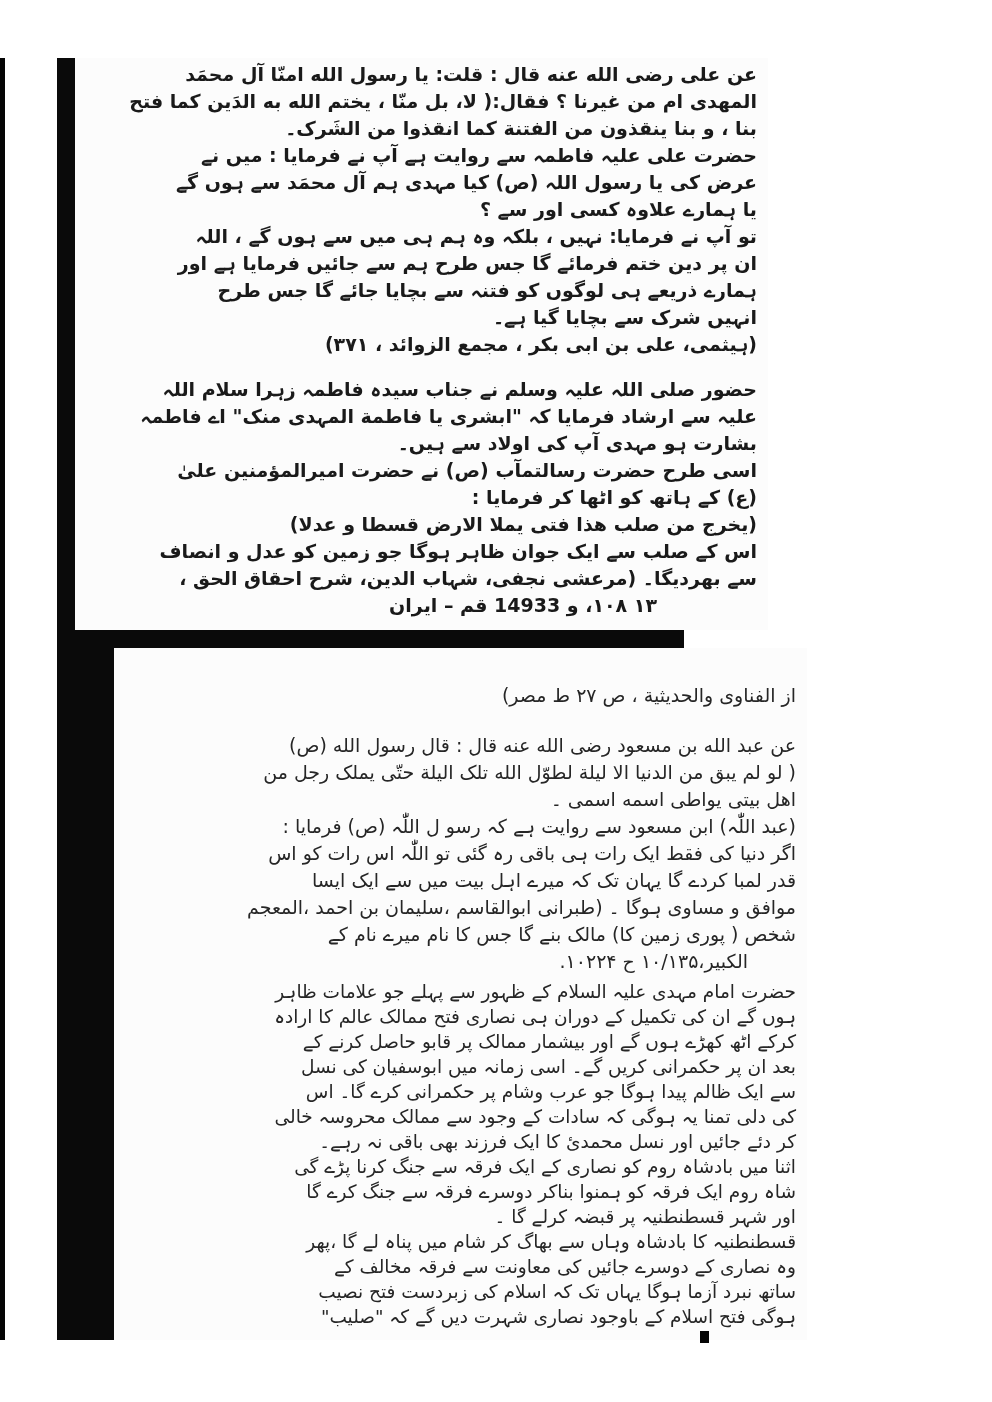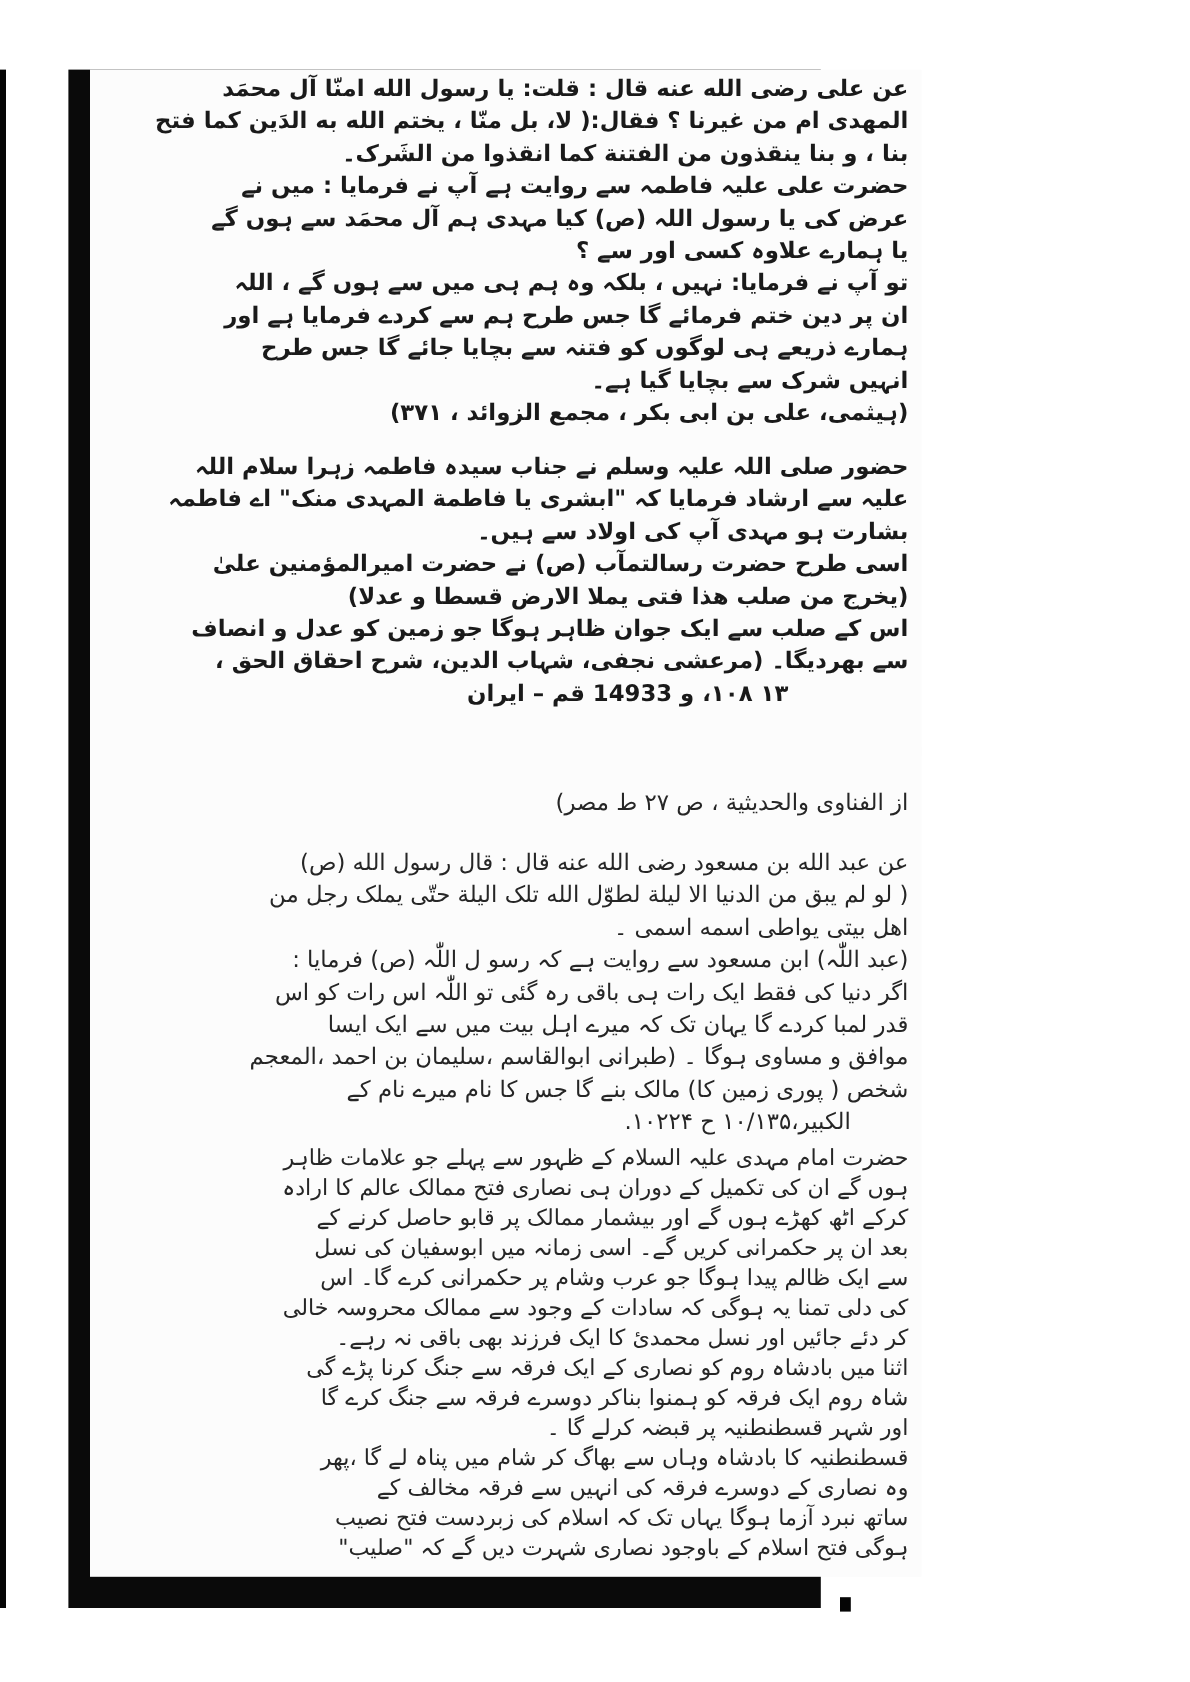--- a/index.html
+++ b/index.html
@@ -10,21 +10,21 @@
   .scan-edge{position:absolute;left:0;top:58px;width:5px;height:1282px;background:#050505;}
   .scan-wrap{
     position:absolute;left:57px;top:58px;width:627px;height:1282px;
     background:#0a0a0a; 
   }
   .page{
     position:absolute;left:18px;width:693px;background:#fcfcfc;
     direction:rtl;overflow:hidden;
   }
   .page1{top:0;height:572px;}
-  .page2{top:564px;height:692px;}
+  .page2{top:590px;height:692px;margin-left:39px;}
   .txt{padding:0 11px 0 30px;color:#1d1d1d;}
   .p1 .ln{font-size:19px;line-height:27px;font-weight:700;color:#1a1a1a;text-align:right;white-space:nowrap;}
   .p2 .ln{font-size:19px;line-height:27px;font-weight:400;color:#262626;text-align:right;white-space:nowrap;}
   .p2 .paraC .ln{font-size:18.5px;line-height:25px;}
   .page1 .txt{padding-top:3px;}
   .page2 .txt{padding-top:34px;}
   .paraB1{margin-top:18px;}
   .paraA2{margin-top:23px;}
   .paraC{margin-top:4px;}
   .indent-lg{padding-left:0;padding-right:100px;}
@@ -41,30 +41,31 @@
   <div class="page page1 p1">
     <div class="txt">
       <div>
         <div class="ln">عن علی رضی الله عنه قال : قلت: یا رسول الله امنّا آل محمَد</div>
         <div class="ln">المهدی ام من غیرنا ؟ فقال:( لا، بل منّا ، یختم الله به الدَین کما فتح</div>
         <div class="ln">بنا ، و بنا ینقذون من الفتنة کما انقذوا من الشَرک۔</div>
         <div class="ln">حضرت علی علیہ فاطمہ سے روایت ہے آپ نے فرمایا : میں نے</div>
         <div class="ln">عرض کی یا رسول اللہ (ص) کیا مہدی ہم آل محمَد سے ہوں گے</div>
         <div class="ln">یا ہمارے علاوہ کسی اور سے ؟</div>
         <div class="ln">تو آپ نے فرمایا: نہیں ، بلکہ وہ ہم ہی میں سے ہوں گے ، اللہ</div>
-        <div class="ln">ان پر دین ختم فرمائے گا جس طرح ہم سے کردے فرمایا ہے اور</div>
+        <div class="ln">ان پر دین ختم فرمائے گا جس طرح ہم سے جائیں فرمایا ہے اور</div>
         <div class="ln">ہمارے ذریعے ہی لوگوں کو فتنہ سے بچایا جائے گا جس طرح</div>
         <div class="ln">انہیں شرک سے بچایا گیا ہے۔</div>
         <div class="ln">(ہیثمی، علی بن ابی بکر ، مجمع الزوائد ، ۳۷۱)</div>
       </div>
       <div class="paraB1">
         <div class="ln">حضور صلی اللہ علیہ وسلم نے جناب سیدہ فاطمہ زہرا سلام اللہ</div>
         <div class="ln">علیہ سے ارشاد فرمایا کہ "ابشری یا فاطمة المہدی منک" اے فاطمہ</div>
         <div class="ln">بشارت ہو مہدی آپ کی اولاد سے ہیں۔</div>
         <div class="ln">اسی طرح حضرت رسالتمآب (ص) نے حضرت امیرالمؤمنین علیٰ</div>
+        <div class="ln">(ع) کے ہاتھ کو اٹھا کر فرمایا :</div>
         <div class="ln">(یخرج من صلب هذا فتی یملا الارض قسطا و عدلا)</div>
         <div class="ln">اس کے صلب سے ایک جوان ظاہر ہوگا جو زمین کو عدل و انصاف</div>
         <div class="ln">سے بھردیگا۔ (مرعشی نجفی، شہاب الدین، شرح احقاق الحق ،</div>
         <div class="ln indent-lg">۱۳ ۱۰۸، و 14933 قم – ایران</div>
       </div>
     </div>
   </div>
 
   <div class="page page2 p2">
     <div class="txt">
@@ -87,21 +88,21 @@
         <div class="ln">ہوں گے ان کی تکمیل کے دوران ہی نصاری فتح ممالک عالم کا ارادہ</div>
         <div class="ln">کرکے اٹھ کھڑے ہوں گے اور بیشمار ممالک پر قابو حاصل کرنے کے</div>
         <div class="ln">بعد ان پر حکمرانی کریں گے۔ اسی زمانہ میں ابوسفیان کی نسل</div>
         <div class="ln">سے ایک ظالم پیدا ہوگا جو عرب وشام پر حکمرانی کرے گا۔ اس</div>
         <div class="ln">کی دلی تمنا یہ ہوگی کہ سادات کے وجود سے ممالک محروسہ خالی</div>
         <div class="ln">کر دئے جائیں اور نسل محمدیٔ کا ایک فرزند بھی باقی نہ رہے۔</div>
         <div class="ln">اثنا میں بادشاہ روم کو نصاری کے ایک فرقہ سے جنگ کرنا پڑے گی</div>
         <div class="ln">شاہ روم ایک فرقہ کو ہمنوا بناکر دوسرے فرقہ سے جنگ کرے گا</div>
         <div class="ln">اور شہر قسطنطنیہ پر قبضہ کرلے گا ۔</div>
         <div class="ln">قسطنطنیہ کا بادشاہ وہاں سے بھاگ کر شام میں پناہ لے گا ،پھر</div>
-        <div class="ln">وہ نصاری کے دوسرے فرقہ کی انہیں سے فرقہ مخالف کے</div>
+        <div class="ln">وہ نصاری کے دوسرے جائیں کی معاونت سے فرقہ مخالف کے</div>
         <div class="ln">ساتھ نبرد آزما ہوگا یہاں تک کہ اسلام کی زبردست فتح نصیب</div>
         <div class="ln">ہوگی فتح اسلام کے باوجود نصاری شہرت دیں گے کہ "صلیب"</div>
       </div>
     </div>
   </div>
 
 </div>
 
 <div class="artifact"></div>
 

